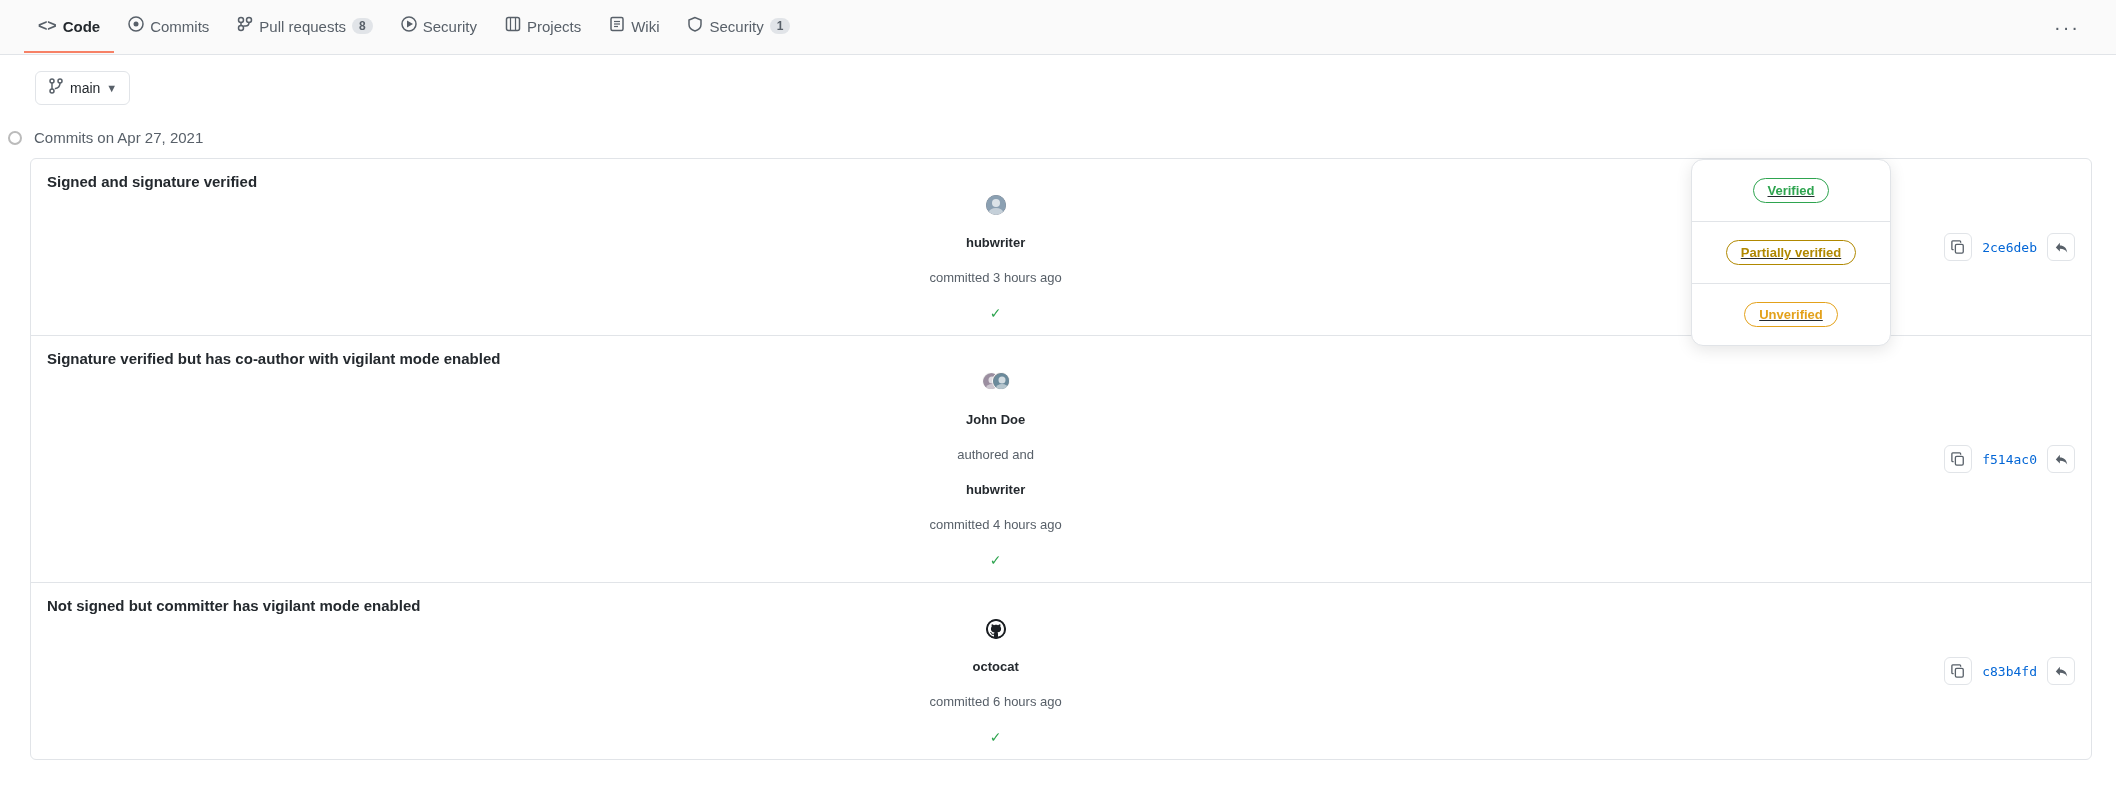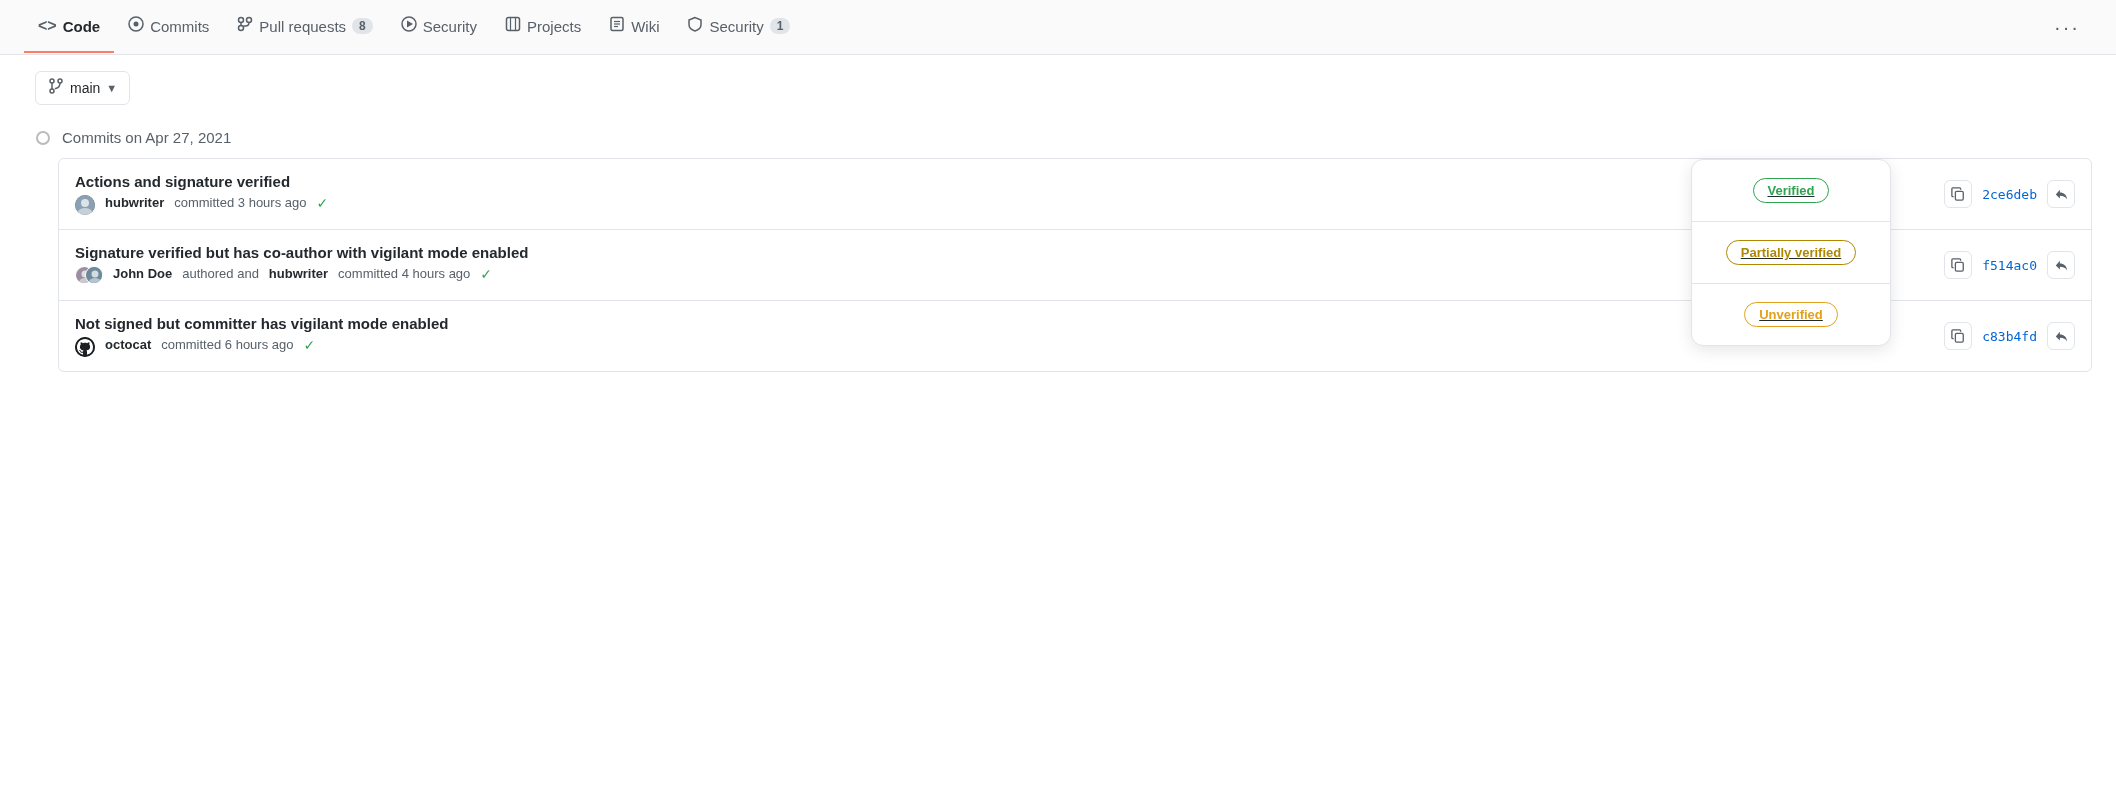--- a/index.html
+++ b/index.html
@@ -69,21 +69,21 @@
       padding: 6px 12px;
       font-size: 14px;
       color: #24292e;
       cursor: pointer;
       background: #fff;
     }
     .branch-btn .branch-icon { color: #586069; font-size: 16px; }
 
     
     .commits-section {
-      padding: 8px 24px 24px 36px;
+      padding: 8px 24px 24px 8px;
     }
     .commits-date-header {
       display: flex;
       align-items: center;
       gap: 12px;
       color: #586069;
       font-size: 15px;
       margin-bottom: 12px;
     }
     .commits-date-header .commit-dot {
@@ -120,24 +120,25 @@
       min-width: 0;
     }
     .commit-title {
       font-size: 15px;
       font-weight: 600;
       color: #24292e;
       margin-bottom: 5px;
     }
     .commit-meta {
       display: flex;
-      align-items: flex-start;
-      gap: 10px;
+      align-items: center;
+      gap: 20px;
       font-size: 13px;
       color: #586069;
+      flex-direction: column;
     }
     .commit-meta .avatar {
       width: 20px;
       height: 20px;
       border-radius: 50%;
       background: #ccc;
       overflow: hidden;
       flex-shrink: 0;
     }
     .commit-meta .author-name {
@@ -341,21 +342,21 @@
 <div class="commits-section">
   <div class="commits-date-header">
     <span class="commit-dot"></span>
     <span>Commits on Apr 27, 2021</span>
   </div>
 
   <div class="commits-container">
 
     <div class="commit-row">
       <div class="commit-info">
-        <div class="commit-title">Actions and signature verified</div>
+        <div class="commit-title">Signed and signature verified</div>
         <div class="commit-meta">
           <div class="avatar avatar-hubwriter" style="width:20px;height:20px;border-radius:50%;background:#6b7280;display:flex;align-items:center;justify-content:center;">
             <svg width="20" height="20" viewBox="0 0 20 20">
                 <circle cx="10" cy="10" r="10" fill="#8ba0b2"></circle>
                 <circle cx="10" cy="8" r="4" fill="#fff" opacity="0.7"></circle>
                 <ellipse cx="10" cy="17" rx="7" ry="4" fill="#fff" opacity="0.5"></ellipse>
               </svg>
           </div>
           <span class="author-name">hubwriter</span>
           <span>committed 3 hours ago</span>

